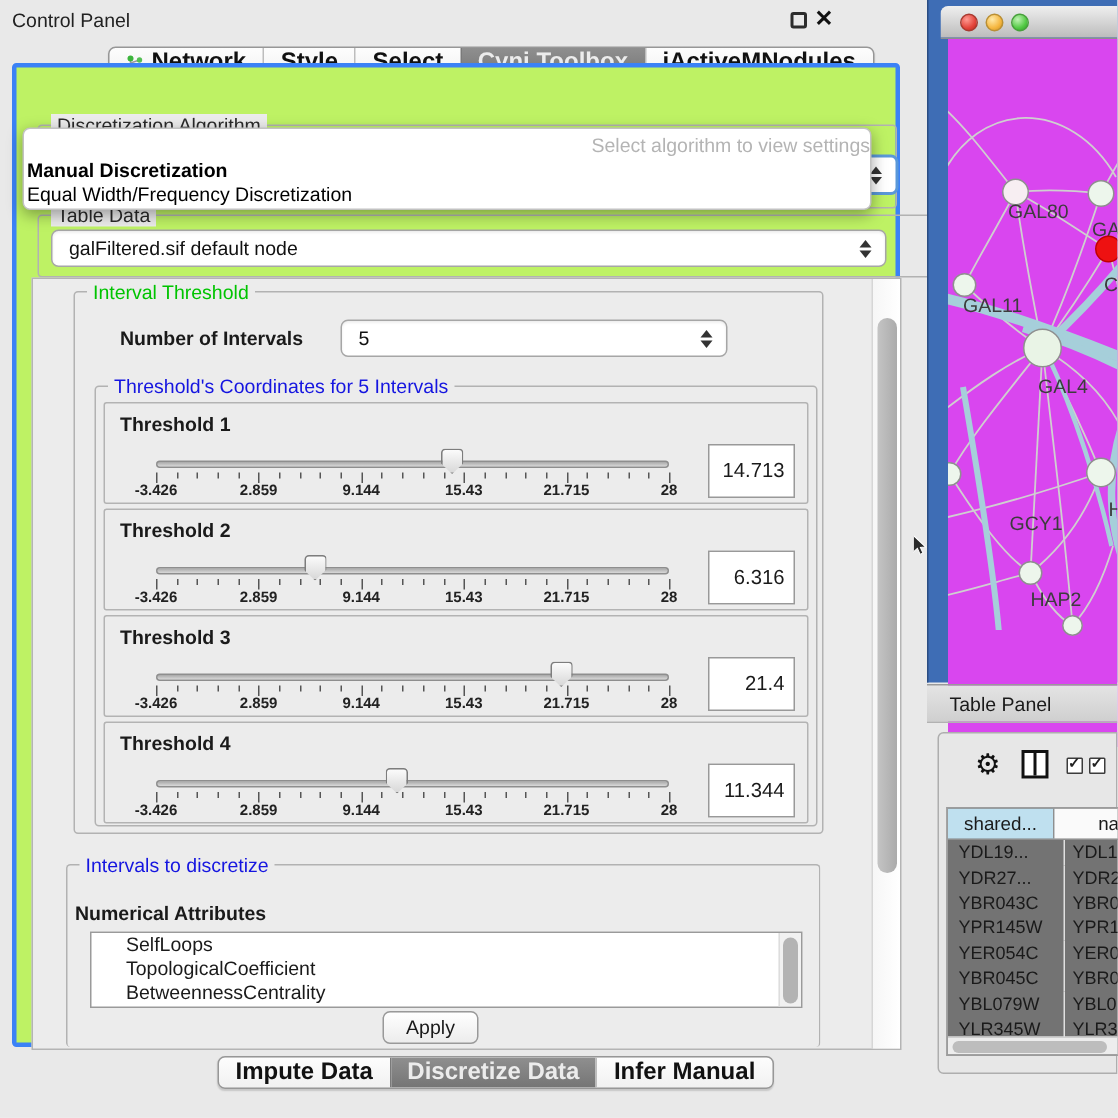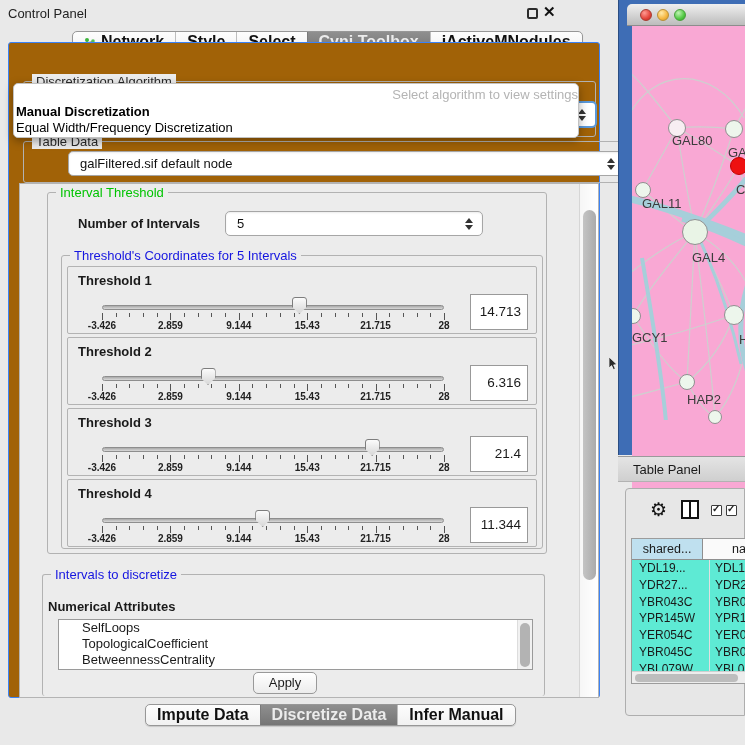--- a/index.html
+++ b/index.html
@@ -14,21 +14,21 @@
 
   
   .segbar { position:absolute; display:flex; height:22px; border:1px solid #979797; border-radius:5px; overflow:hidden; background:linear-gradient(#fdfdfd,#f1f1f1); box-shadow:0 1px 1px rgba(0,0,0,.15); }
   .seg { display:flex; align-items:center; padding:0 11px; font-size:16px; font-weight:bold; color:#111; border-left:1px solid #bdbdbd; cursor:default; white-space:nowrap; }
   .seg:first-child { border-left:none; }
   .seg.sel { background:linear-gradient(#8f8f8f,#757575); color:#ececec; border-left-color:#7a7a7a; }
   .seg .net-icon { margin-right:5px; display:inline-block; width:12px; height:13px; }
   #top-tabs { left:72px; top:31px; }
   #bottom-tabs { left:145px; top:704px; }
 
-  .content-panel { position:absolute; left:8px; top:42px; width:592px; height:656px; background:#a16207; border:1px solid #3b82f6; border-radius:3px; }
+  .content-panel { position:absolute; left:8px; top:42px; width:592px; height:656px; background:#bef264; border:3px solid #3b82f6; border-radius:3px; }
 
   .groupbox { position:absolute; border:1px solid #b2b2b2; border-radius:3px; }
   .group-title { position:absolute; top:-8px; left:8px; background:#ececec; padding:0 4px; font-size:13px; color:#2a2a2a; white-space:nowrap; }
   .gt-green { color:#00c400; }
   .gt-blue  { color:#1515e0; }
 
   .combo { position:absolute; background:#fff; border:1px solid #a6a6a6; border-radius:5px; font-size:13px; line-height:23px; padding-left:11px; color:#111; box-shadow:inset 0 1px 2px rgba(0,0,0,.08); }
   .updown { position:absolute; right:9px; top:50%; transform:translateY(-50%); }
   .updown i { display:block; width:0; height:0; border-left:4px solid transparent; border-right:4px solid transparent; }
   .updown .up { border-bottom:5px solid #333; margin-bottom:2px; }
@@ -67,34 +67,34 @@
 
   .push-btn { position:absolute; background:linear-gradient(#ffffff,#ececec); border:1px solid #999; border-radius:5px; font-size:13px; text-align:center; }
 
   
   #mac-window { position:absolute; left:618px; top:0; width:127px; height:455px; background:#3e6db5; border-left:1px solid #2b4d82; }
   #mac-titlebar { position:absolute; left:8px; top:4px; right:0; height:22px; background:linear-gradient(#efefef,#bcbcbc); border-bottom:1px solid #8d8d8d; border-radius:5px 0 0 0; }
   .tl { position:absolute; top:5px; width:12px; height:12px; border-radius:50%; }
   .tl.red { left:13px; background:radial-gradient(circle at 35% 30%, #ff9a92, #e3443a 60%, #b5281f); border:1px solid #a83a30; }
   .tl.yellow { left:30px; background:radial-gradient(circle at 35% 30%, #ffe9a8, #f5b63f 60%, #c98f27); border:1px solid #b98f35; }
   .tl.green { left:47px; background:radial-gradient(circle at 35% 30%, #c0f3b4, #52c944 60%, #31992a); border:1px solid #48a03c; }
-  #net-canvas { position:absolute; left:13px; top:26px; right:0; height:472px; background:#f9a8d4; overflow:hidden; }
+  #net-canvas { position:absolute; left:13px; top:26px; right:0; height:472px; background:#d946ef; overflow:hidden; }
   #net-canvas svg { position:absolute; left:0; top:0; }
   .net-node { position:absolute; border-radius:50%; border:1px solid #8f8f8f; }
   .net-label { position:absolute; font-size:13px; color:#3c3c3c; white-space:nowrap; }
 
   
   #tp-titlebar { position:absolute; left:618px; top:456px; width:127px; height:26px; background:linear-gradient(#e4e4e4,#cfcfcf); border-top:1px solid #9a9a9a; border-bottom:1px solid #b2b2b2; line-height:25px; padding-left:15px; font-size:13px; }
   #table-panel { position:absolute; left:625px; top:488px; width:120px; height:228px; background:#e7e7e7; border:1px solid #aeaeae; border-radius:4px 0 0 4px; }
   .gear { position:absolute; left:24px; top:9px; font-size:19px; color:#111; }
   .colsplit { position:absolute; left:55px; top:11px; width:18px; height:19px; border:2px solid #111; background:#fff; }
   .colsplit:before { content:""; position:absolute; left:6px; top:0; bottom:0; width:2px; background:#111; }
   .cbx { position:absolute; top:16px; width:11px; height:11px; border:1.5px solid #3c3c3c; border-radius:1px; background:#fff; }
   .cbx:after { content:"✓"; position:absolute; left:0px; top:-3px; font-size:10px; font-weight:bold; color:#222; }
-  .tp-table { position:absolute; left:5px; top:49px; width:115px; height:146px; background:#5eead4; border:1px solid #9c9c9c; border-right:none; overflow:hidden; }
+  .tp-table { position:absolute; left:5px; top:49px; width:115px; height:166px; background:#737373; border:1px solid #9c9c9c; border-right:none; overflow:hidden; }
   .tp-head { display:flex; height:21px; border-bottom:1px solid #8f8f8f; font-size:12.5px; }
   .tp-head .h1 { width:78px; background:#bfe0ef; border-right:1px solid #8f8f8f; text-align:center; line-height:20px; }
   .tp-head .h2 { flex:1; background:#fafafa; line-height:20px; padding-left:29px; }
   .tp-rows { position:relative; height:133px; overflow:hidden; }
   .tp-row { display:flex; height:16.8px; font-size:12px; line-height:16.8px; }
   .tp-row .c1 { width:78px; padding-left:7px; border-right:1px solid #e0e0e0; overflow:hidden; white-space:nowrap; }
   .tp-row .c2 { flex:1; padding-left:5px; overflow:hidden; white-space:nowrap; }
   .hscroll { position:absolute; left:0; right:0; bottom:0; height:12px; background:#ededed; border-top:1px solid #cfcfcf; }
   .hscroll .thumb { position:absolute; left:3px; right:8px; top:1.5px; height:8px; background:#bdbdbd; border-radius:4px; }
 
@@ -146,21 +146,21 @@
     </div>
 
     <div id="algo-popup">
       <div class="ph">Select algorithm to view settings</div>
       <div class="opt hl">Manual Discretization</div>
       <div class="opt">Equal Width/Frequency Discretization</div>
     </div>
 
     <div class="groupbox" style="left:14px; top:98px; width:610px; height:42px;">
       <span class="group-title">Table Data</span>
-      <div class="combo" style="left:8px; top:9px; width:557px; height:25px;margin-left:36px;">
+      <div class="combo" style="left:8px; top:9px; width:557px; height:25px;">
         <span>galFiltered.sif default node</span>
         <span class="updown">
             <i class="up"></i>
             <i class="dn"></i>
           </span>
       </div>
     </div>
 
     <div class="scroll-area">
       <div class="vscroll">
@@ -419,21 +419,21 @@
         <div class="net-label" style="left: 40px; top: 107px;">GAL80</div>
         <div class="net-node" style="left: 93px; top: 94px; height: 18px; width: 18px; background: rgb(237, 246, 236);"></div>
         <div class="net-label" style="left: 96px; top: 119px;">GA</div>
         <div class="net-node" style="left: 98px; top: 131px; height: 18px; width: 18px; background: rgb(238, 17, 17); border-color: rgb(192, 0, 0);"></div>
         <div class="net-label" style="left: 104px; top: 156px;">C</div>
         <div class="net-node" style="left: 3px; top: 156px; height: 16px; width: 16px; background: rgb(237, 246, 236);"></div>
         <div class="net-label" style="left: 10px; top: 170px;">GAL11</div>
         <div class="net-node" style="left: 50px; top: 193px; height: 26px; width: 26px; background: rgb(233, 244, 230);"></div>
         <div class="net-label" style="left: 60px; top: 224px;">GAL4</div>
         <div class="net-node" style="left: -7px; top: 282px; height: 16px; width: 16px; background: rgb(237, 246, 236);"></div>
-        <div class="net-label" style="left: 0px; top: 304px;">GCY1</div>
+        <div class="net-label" style="left: 0px; top: 315px; padding-left: 41px;">GCY1</div>
         <div class="net-node" style="left: 92px; top: 279px; height: 20px; width: 20px; background: rgb(237, 246, 236);"></div>
         <div class="net-label" style="left: 107px; top: 306px;">H</div>
         <div class="net-node" style="left: 47px; top: 348px; height: 16px; width: 16px; background: rgb(237, 246, 236);"></div>
         <div class="net-label" style="left: 55px; top: 366px;">HAP2</div>
         <div class="net-node" style="left: 76px; top: 384px; height: 14px; width: 14px; background: rgb(237, 246, 236);"></div>
       </div>
   </div>
 </div>
 
 <div id="tp-titlebar">

